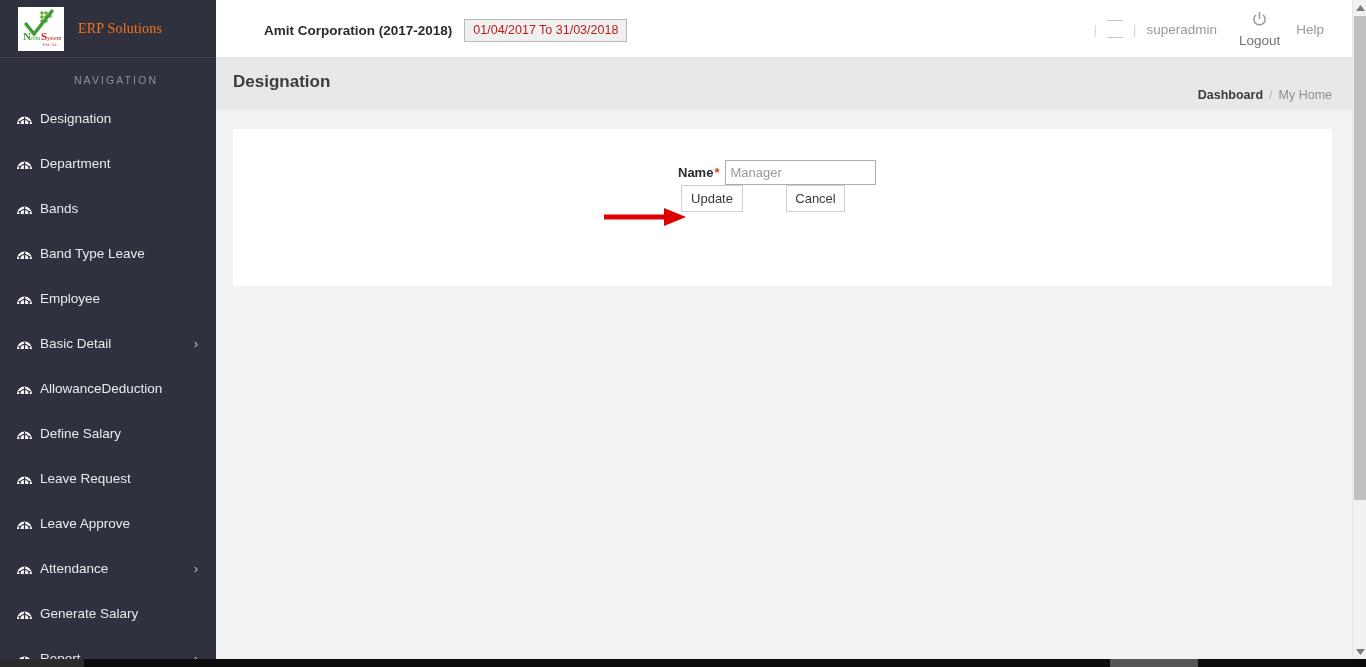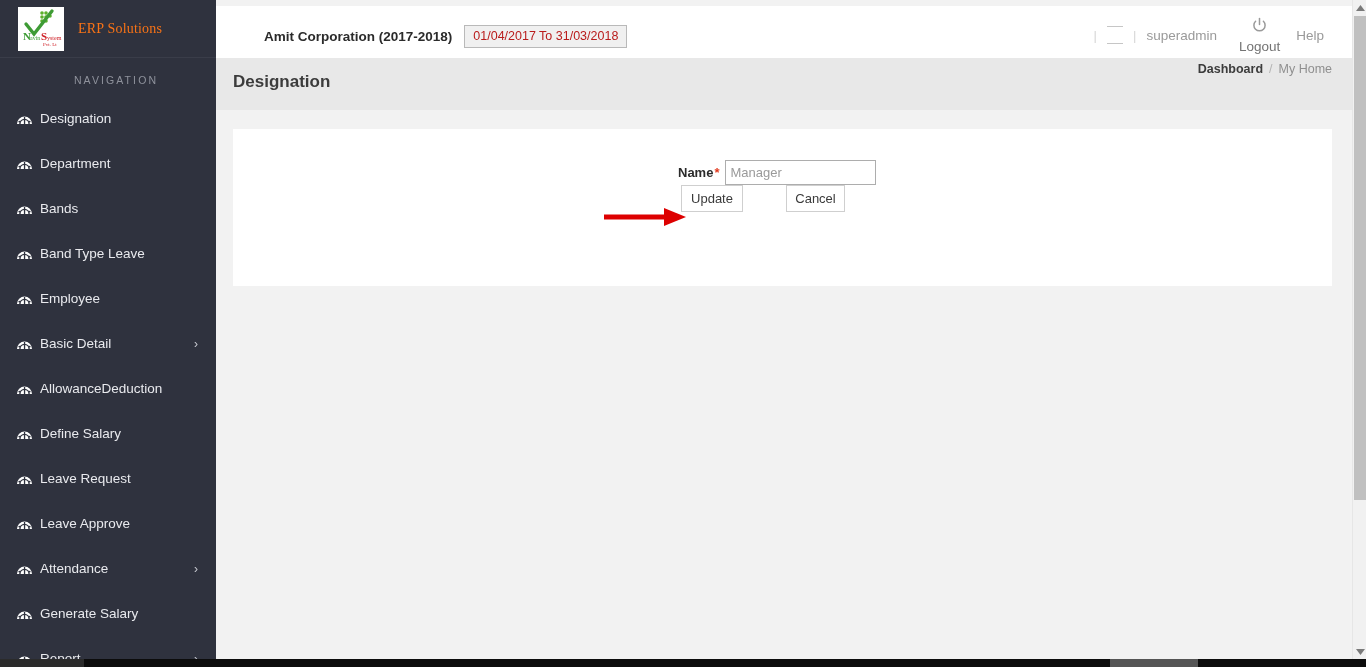--- a/index.html
+++ b/index.html
@@ -84,21 +84,21 @@
     top: 50%;
     transform: translateY(-50%);
     color: #c8cad1;
     font-size: 12px;
     line-height: 1;
   }
 
   
   #topbar {
     position: absolute;
-    left: 216px; top: 6px;
+    left: 216px; top: 0;
     width: 1136px; height: 58px;
     background: #ffffff;
     border-bottom: 1px solid #e3e3e3;
   }
   #company-block {
     position: absolute;
     left: 48px; top: 19px;
     display: flex;
     align-items: center;
   }
@@ -173,21 +173,21 @@
   }
   #page-title {
     position: absolute;
     left: 17px; top: 14px;
     font-size: 17px;
     font-weight: bold;
     color: #3c3c3c;
   }
   #breadcrumb {
     position: absolute;
-    right: 20px; top: 4px;
+    right: 20px; top: 30px;
     font-size: 12.5px;
     display: flex;
     align-items: center;
     gap: 6px;
   }
   #crumb-dashboard { color: #3c3c3c; font-weight: bold; cursor: pointer; }
   #crumb-sep { color: #b4b4b4; }
   #crumb-current { color: #8f8f8f; }
 
   

